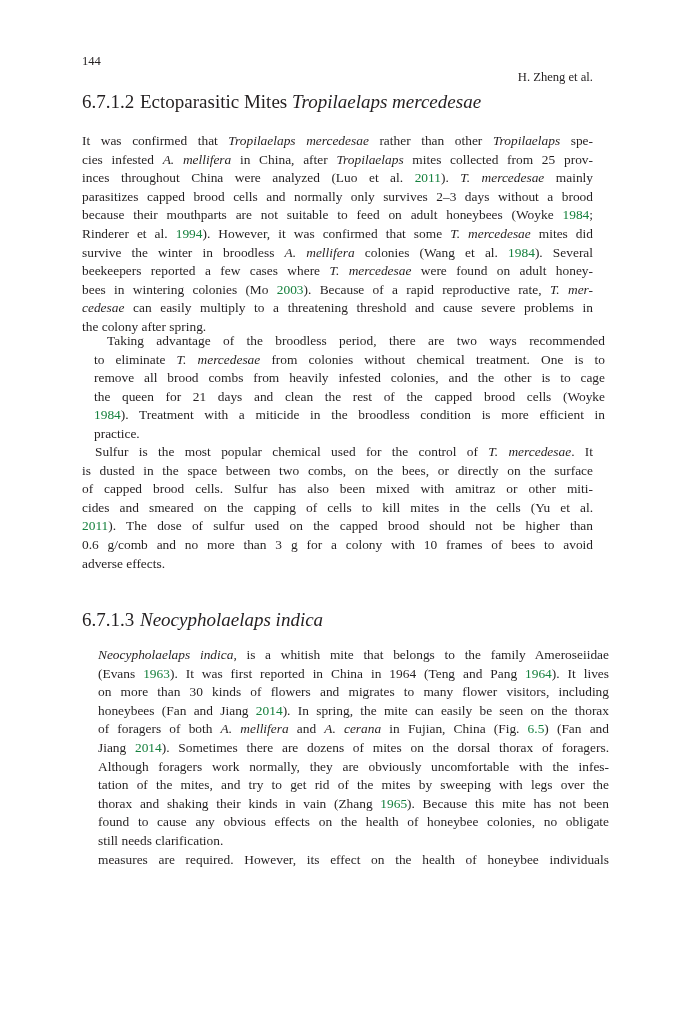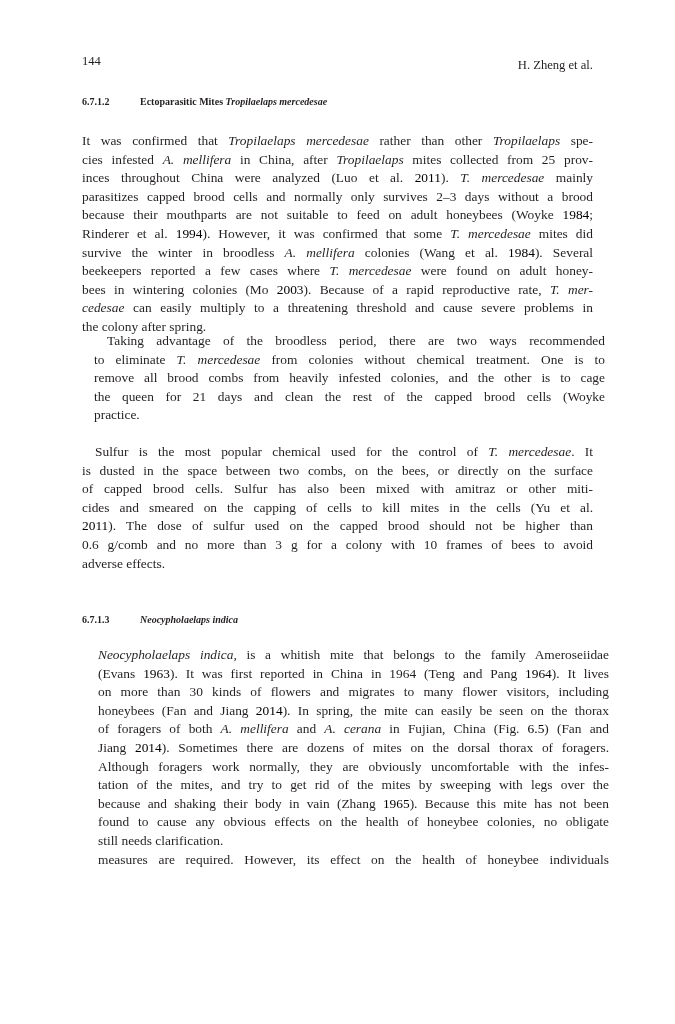--- a/index.html
+++ b/index.html
@@ -1,31 +1,31 @@
 <!DOCTYPE html>
 <html><head>
 <meta charset="utf-8">
 <style>
   html, body { margin: 0; padding: 0; background: #ffffff; }
   body { width: 675px; height: 1024px; position: relative; overflow: hidden;
          font-family: "Liberation Serif", "DejaVu Serif", serif; color: #231f20; }
   .running-head { position: absolute; top: 53px; left: 82px; width: 511px; height: 16px;
                   font-size: 12.6px; line-height: 16px; }
   .running-head .pn { position: absolute; left: 0; top: 0; }
-  .running-head .au { position: absolute; right: 0; top: 4px; }
-  .heading { position: absolute; left: 82px; font-size: 10px; font-weight: bold; line-height: 18px; white-space: nowrap; }
+  .running-head .au { position: absolute; right: 0; top: 16px; }
+  .heading { position: absolute; left: 82px; font-size: 19px; font-weight: normal; line-height: 18px; white-space: nowrap; }
   .heading .num { display: inline-block; width: 58px; }
   .heading i { font-style: italic; }
   .block { position: absolute; left: 82px; width: 511px; font-size: 13.4px; }
   .ln { display: block; height: 18.6px; line-height: 18.6px; text-align: justify; text-align-last: justify; white-space: nowrap; overflow: visible; }
   .ln.last { text-align-last: left; }
   .ln.indent { text-indent: 13px; }
   .ln span { white-space: pre; }
   i { font-style: italic; }
-  .cite { color: #000000; }
+  .cite { color: #15803d; }
 </style>
 </head>
 <body>
 
 <div class="running-head">
   <span class="pn">144</span>
   <span class="au">H. Zheng et al.</span>
 </div>
 
 <div class="heading" style="top:93px;">
@@ -43,20 +43,21 @@
     <div class="ln"><span>beekeepers reported a few cases where </span><i>T. mercedesae</i><span> were found on adult honey-</span></div>
     <div class="ln"><span>bees in wintering colonies (Mo </span><a class="cite">2003</a><span>). Because of a rapid reproductive rate, </span><i>T. mer-</i></div>
     <div class="ln"><i>cedesae</i><span> can easily multiply to a threatening threshold and cause severe problems in</span></div>
     <div class="ln last"><span>the colony after spring.</span></div>
   </div>
 <div class="block" style="top:332px;margin-left:12px;">
     <div class="ln indent"><span>Taking advantage of the broodless period, there are two ways recommended</span></div>
     <div class="ln"><span>to eliminate </span><i>T. mercedesae</i><span> from colonies without chemical treatment. One is to</span></div>
     <div class="ln"><span>remove all brood combs from heavily infested colonies, and the other is to cage</span></div>
     <div class="ln"><span>the queen for 21 days and clean the rest of the capped brood cells (Woyke</span></div>
+    <div class="ln"><a class="cite">1984</a><span>). Treatment with a miticide in the broodless condition is more efficient in</span></div>
     <div class="ln last"><span>practice.</span></div>
   </div>
 <div class="block" style="top:443px;">
     <div class="ln indent"><span>Sulfur is the most popular chemical used for the control of </span><i>T. mercedesae</i><span>. It</span></div>
     <div class="ln"><span>is dusted in the space between two combs, on the bees, or directly on the surface</span></div>
     <div class="ln"><span>of capped brood cells. Sulfur has also been mixed with amitraz or other miti-</span></div>
     <div class="ln"><span>cides and smeared on the capping of cells to kill mites in the cells (Yu et al.</span></div>
     <div class="ln"><a class="cite">2011</a><span>). The dose of sulfur used on the capped brood should not be higher than</span></div>
     <div class="ln"><span>0.6 g/comb and no more than 3 g for a colony with 10 frames of bees to avoid</span></div>
     <div class="ln last"><span>adverse effects.</span></div>
@@ -68,17 +69,17 @@
 
 <div class="block" style="top:646px;margin-left:16px;">
     <div class="ln"><i>Neocypholaelaps indica</i><span>, is a whitish mite that belongs to the family Ameroseiidae</span></div>
     <div class="ln"><span>(Evans </span><a class="cite">1963</a><span>). It was first reported in China in 1964 (Teng and Pang </span><a class="cite">1964</a><span>). It lives</span></div>
     <div class="ln"><span>on more than 30 kinds of flowers and migrates to many flower visitors, including</span></div>
     <div class="ln"><span>honeybees (Fan and Jiang </span><a class="cite">2014</a><span>). In spring, the mite can easily be seen on the thorax</span></div>
     <div class="ln"><span>of foragers of both </span><i>A. mellifera</i><span> and </span><i>A. cerana</i><span> in Fujian, China (Fig. </span><a class="cite">6.5</a><span>) (Fan and</span></div>
     <div class="ln"><span>Jiang </span><a class="cite">2014</a><span>). Sometimes there are dozens of mites on the dorsal thorax of foragers.</span></div>
     <div class="ln"><span>Although foragers work normally, they are obviously uncomfortable with the infes-</span></div>
     <div class="ln"><span>tation of the mites, and try to get rid of the mites by sweeping with legs over the</span></div>
-    <div class="ln"><span>because and shaking their body in vain (Zhang </span><a class="cite">1965</a><span>). Because this mite has not been</span></div>
+    <div class="ln"><span>thorax and shaking their kinds in vain (Zhang </span><a class="cite">1965</a><span>). Because this mite has not been</span></div>
     <div class="ln"><span>found to cause any obvious effects on the health of honeybee colonies, no obligate</span></div>
     <div class="ln last"><span>still needs clarification.</span></div>
     <div class="ln"><span>measures are required. However, its effect on the health of honeybee individuals</span></div>
   </div>
 
 </body></html>

